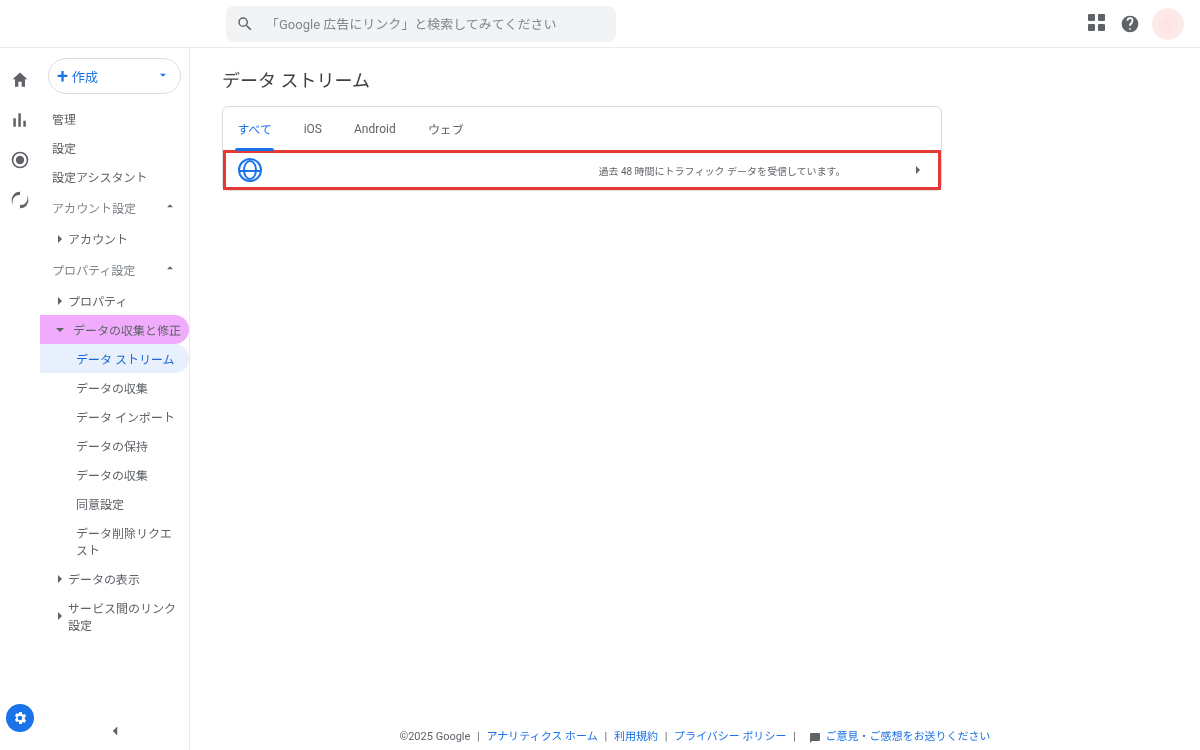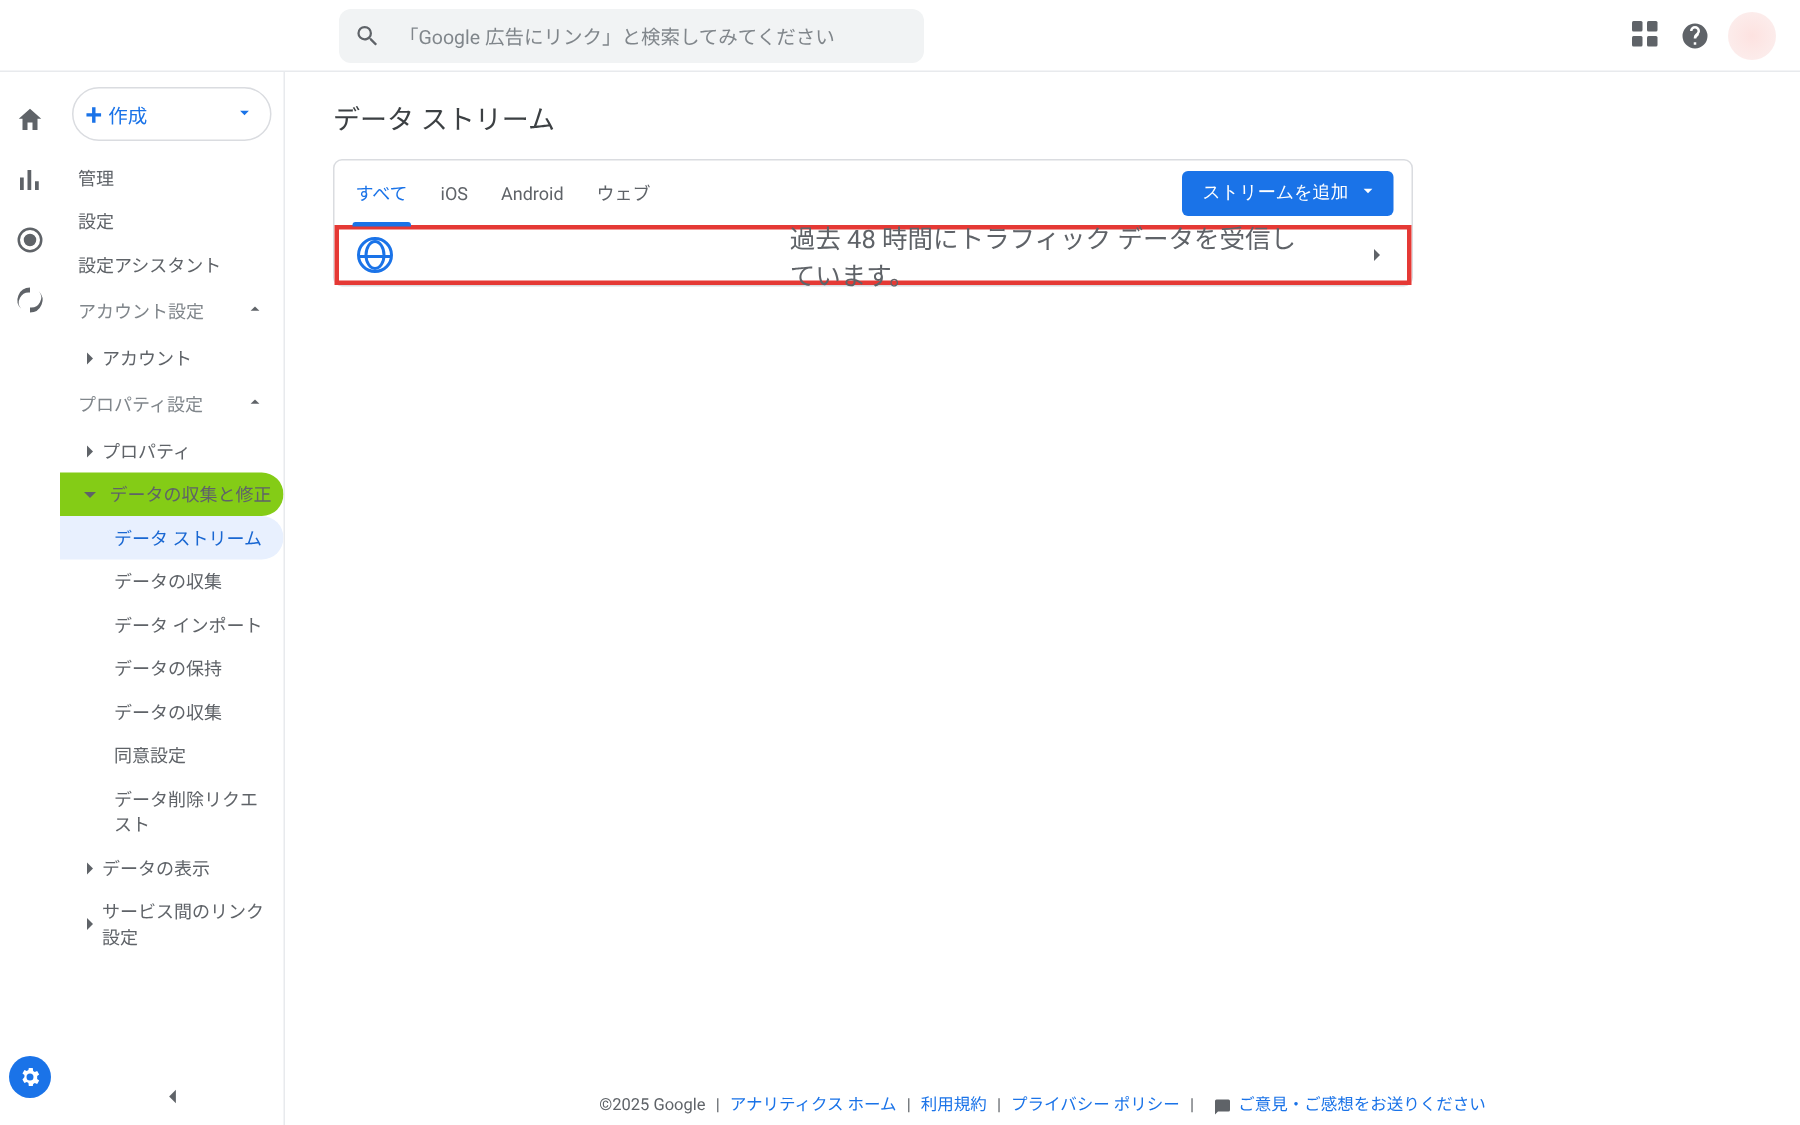--- a/index.html
+++ b/index.html
@@ -41,46 +41,46 @@
 
   .side-link, .side-section-header, .side-sub, .side-subsub {
     font-size:12px; color:#5f6368; display:flex; align-items:center; cursor:pointer; user-select:none;
   }
   .side-link { padding:6px 12px; }
   .side-section-header { padding:8px 12px; color:#80868b; justify-content:space-between; }
   .side-section-header .chev svg { width:14px; height:14px; fill:#5f6368; }
   .side-sub { padding:6px 8px 6px 18px; gap:6px; border-radius:0 16px 16px 0; }
   .side-sub .tri { width:0;height:0;border-left:4px solid #5f6368;border-top:4px solid transparent;border-bottom:4px solid transparent; flex-shrink:0; }
   .side-sub.open .tri { transform:rotate(90deg); }
-  .side-sub.active-sub { background:#84cc16;gap:11px; }
+  .side-sub.active-sub { background:#f0abfc;gap:11px; }
   .side-subsub { padding:6px 8px 6px 36px; border-radius:0 16px 16px 0; }
   .side-subsub.active { background:#e8f0fe; color:#1967d2; }
 
   .collapse-chevron { position:absolute; bottom:10px; left:0; right:0; display:flex; justify-content:center; }
   .collapse-chevron svg { width:18px; height:18px; fill:#5f6368; }
 
   
   .main { flex:1; background:#fff; overflow:auto; position:relative; }
   .page-title { font-size:18px; color:#3c4043; padding:18px 0 14px 32px; font-weight:400; }
   .card { margin:0 32px 0 32px; border:1px solid #dadce0; border-radius:6px; width:720px; }
   .card-tabs { display:flex; align-items:center; border-bottom:1px solid #dadce0; height:44px; padding:0 12px; }
-  .tabs { display:flex; gap:18px; height:100%;text-align:center; }
+  .tabs { display:flex; gap:28px; height:100%;text-align:center; }
   .tab { font-size:12px; color:#5f6368; display:flex; align-items:center; height:100%; cursor:pointer; position:relative; padding:0 2px; }
   .tab.active { color:#1a73e8; }
   .tab.active::after { content:""; position:absolute; left:0; right:0; bottom:-1px; height:3px; background:#1a73e8; border-radius:2px 2px 0 0; }
   .add-stream { margin-left:auto; background:#1a73e8; color:#fff; font-size:12px; border:none; border-radius:4px; height:30px; padding:0 10px 0 14px; display:flex; align-items:center; gap:6px; cursor:pointer; }
   .add-stream .caret svg { width:14px; height:14px; fill:#fff; }
 
   .stream-row { border:3px solid #e53935; border-top-width:3px; margin-top:-1px; display:flex; align-items:center; height:40px; padding:0 12px; cursor:pointer; background:#fff; }
   .globe-icon { width:24px; height:24px; border:2px solid #1a73e8; border-radius:50%; position:relative; flex-shrink:0; }
   .globe-icon::before { content:""; position:absolute; left:50%; top:0; bottom:0; width:10px; transform:translateX(-50%); border:2px solid #1a73e8; border-radius:50%; }
   .globe-icon::after { content:""; position:absolute; left:0; right:0; top:50%; height:0; border-top:2px solid #1a73e8;}
   .stream-gap1 { width:140px; margin-left:12px; }
   .stream-gap2 { width:120px; margin-left:40px; }
-  .stream-status { margin-left:auto; font-size:17px; color:#5f6368; padding-right:40px; }
+  .stream-status { margin-left:auto; font-size:10px; color:#5f6368; padding-right:40px; }
   .stream-row svg.row-chevron { width:16px; height:16px; fill:#5f6368; margin-left:auto; flex-shrink:0; }
 
   
   .footer { position:absolute; bottom:6px; left:0; right:0; text-align:center; font-size:11px; color:#5f6368; }
   .footer a { color:#1a73e8; text-decoration:none; cursor:pointer; }
   .footer .sep { color:#5f6368; padding:0 4px; }
   .footer .fb-icon { display:inline-block; vertical-align:middle; margin:0 2px 0 6px; }
   .footer .fb-icon svg { width:12px;height:12px;fill:#5f6368; vertical-align:middle; }
 </style>
 </head>
@@ -207,26 +207,20 @@
     <div class="page-title">データ ストリーム</div>
 
     <div class="card">
       <div class="card-tabs">
         <div class="tabs">
           <div class="tab active">すべて</div>
           <div class="tab">iOS</div>
           <div class="tab">Android</div>
           <div class="tab">ウェブ</div>
         </div>
-        <button class="add-stream">
-          <span>ストリームを追加</span>
-          <span class="caret"><svg viewBox="0 0 24 24">
-                <path d="M7 10l5 5 5-5z"></path>
-              </svg></span>
-        </button>
       </div>
 
       <div class="stream-row">
         <span class="globe-icon"></span>
         <span class="stream-gap1"></span>
         <span class="stream-gap2"></span>
         <span class="stream-status">過去 48 時間にトラフィック データを受信しています。</span>
         <svg class="row-chevron" viewBox="0 0 24 24">
             <path d="M9 6l6 6-6 6z"></path>
           </svg>

